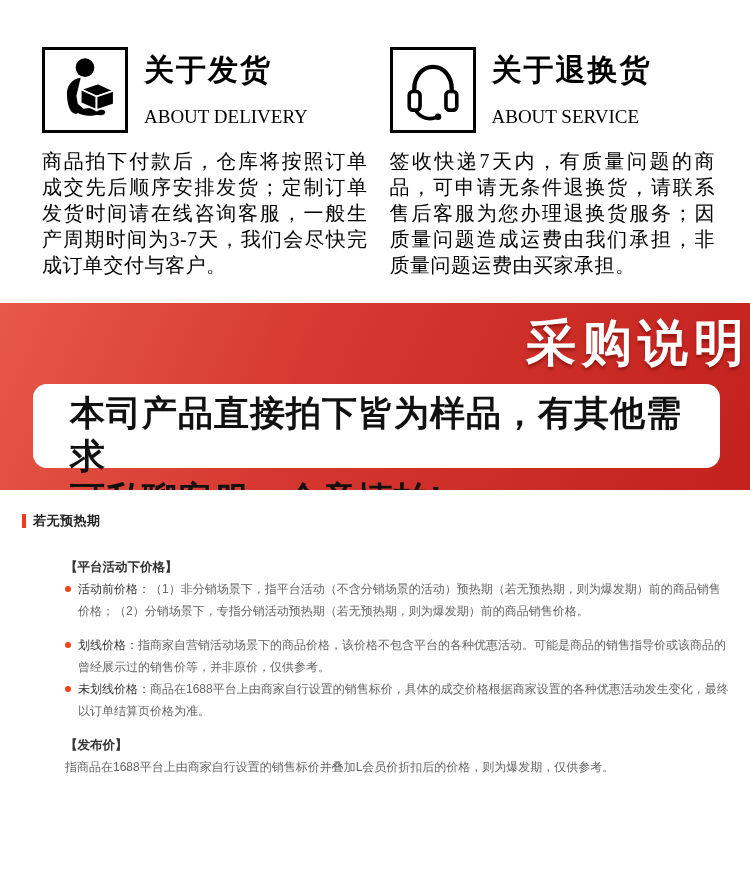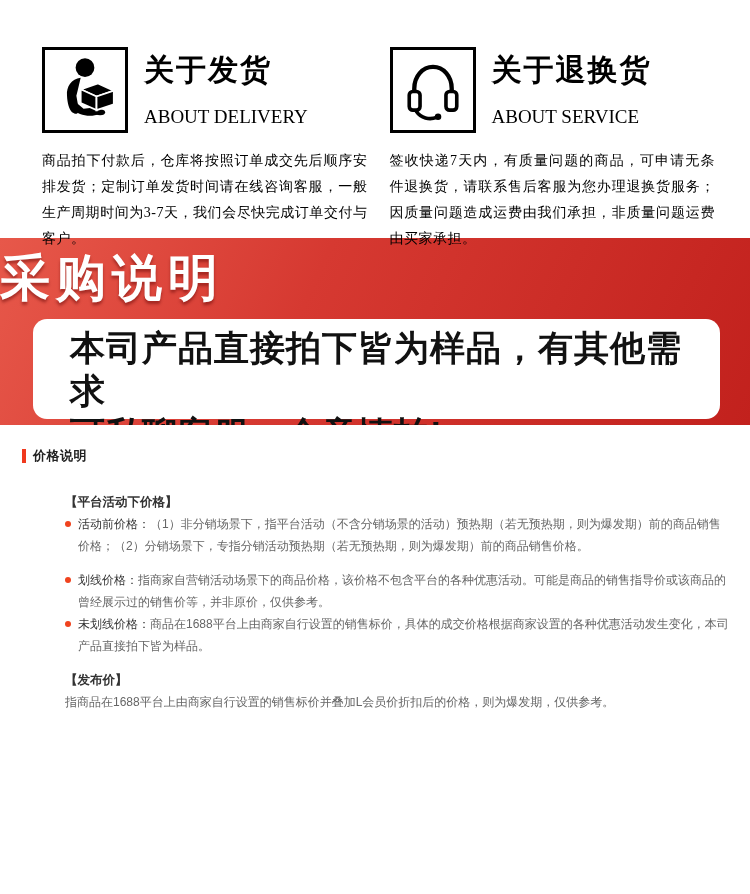--- a/index.html
+++ b/index.html
@@ -9,64 +9,64 @@
     overflow: hidden;
     font-family: "Liberation Sans", sans-serif;
     position: relative;
   }
 
   
   .top-section {
     display: flex;
     padding: 47px 35px 0 42px;
     gap: 22px;
-    height: 238px;
+    height: 303px;
     font-family: "Liberation Serif", serif;
     color: #000;
   }
   .info-col { width: 330px; }
   .col-header { display: flex; align-items: center; }
   .icon-box {
     width: 86px; height: 86px;
     border: 3px solid #000;
     flex: 0 0 86px;
     display: flex; align-items: center; justify-content: center;
     background: #fff;
   }
   .icon-box svg { width: 72px; height: 72px; }
   .title-block { margin-left: 16px; }
   .cn-title { font-size: 30px; font-weight: bold; letter-spacing: 2px; line-height: 36px; }
   .en-title { font-size: 19px; line-height: 24px; margin-top: 17px; }
   .col-body {
     margin-top: 15px;
-    font-size: 14px;
+    font-size: 20px;
     line-height: 26px;
     text-align: justify;
     letter-spacing: 0.5px;
   }
 
   
   .banner {
     height: 187px;
     background: linear-gradient(115deg, #e7584a 0%, #d63931 40%, #c2211d 100%);
     overflow: hidden;
   }
   .banner-title {
     margin-top: 13px;
-    text-align: left;
+    text-align: right;
     color: #ffffff;
     font-size: 50px;
     font-weight: bold;
     letter-spacing: 6px;
     line-height: 54px;
     text-shadow: 0 3px 3px rgba(90,0,0,0.45);
   }
   .banner-box {
     margin: 14px 30px 0 33px;
-    height: 100px;
+    height: 84px;
     background: #ffffff;
     border-radius: 14px;
     padding: 7px 20px 0 37px;
     color: #111;
     font-weight: bold;
     font-size: 35px;
     line-height: 43px;
     letter-spacing: 1px;
   }
 
@@ -150,33 +150,33 @@
   <div class="banner-box">
     <div>本司产品直接拍下皆为样品，有其他需求</div>
     <div>可私聊客服，介意慎拍!</div>
   </div>
 </div>
 
 <div class="price-section">
 
   <div class="price-header">
     <span class="red-bar"></span>
-    <span class="price-title">价格说明</span>
+    <span class="price-title">若无预热期</span>
   </div>
 
   <div class="price-content">
 
     <div class="group">
       <div class="group-heading">【平台活动下价格】</div>
       <p class="bullet-item"><span class="bullet-label">活动前价格：</span><span>（1）非分销场景下，指平台活动（不含分销场景的活动）预热期（若无预热期，则为爆发期）前的商品销售价格；（2）分销场景下，专指分销活动预热期（若无预热期，则为爆发期）前的商品销售价格。</span></p>
     </div>
 
     <div class="group">
       <p class="bullet-item"><span class="bullet-label">划线价格：</span><span>指商家自营销活动场景下的商品价格，该价格不包含平台的各种优惠活动。可能是商品的销售指导价或该商品的曾经展示过的销售价等，并非原价，仅供参考。</span></p>
-      <p class="bullet-item"><span class="bullet-label">未划线价格：</span><span>商品在1688平台上由商家自行设置的销售标价，具体的成交价格根据商家设置的各种优惠活动发生变化，本司产品直接拍下皆为样品。</span></p>
+      <p class="bullet-item"><span class="bullet-label">未划线价格：</span><span>商品在1688平台上由商家自行设置的销售标价，具体的成交价格根据商家设置的各种优惠活动发生变化，最终以订单结算页价格为准。</span></p>
     </div>
 
     <div class="group">
       <div class="group-heading">【发布价】</div>
       <p class="plain-par">指商品在1688平台上由商家自行设置的销售标价并叠加L会员价折扣后的价格，则为爆发期，仅供参考。</p>
     </div>
 
   </div>
 </div>
 

